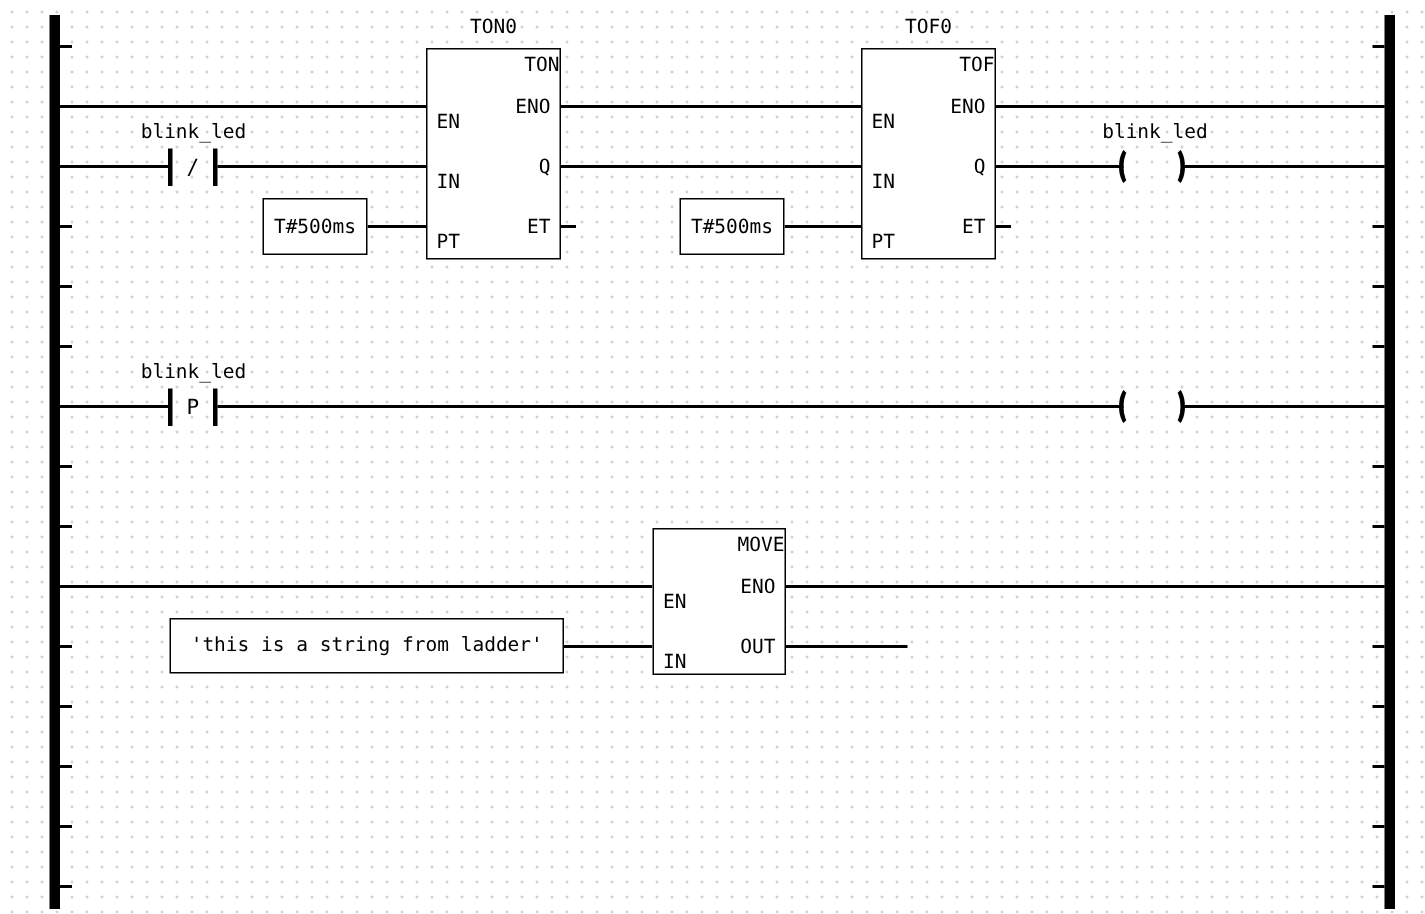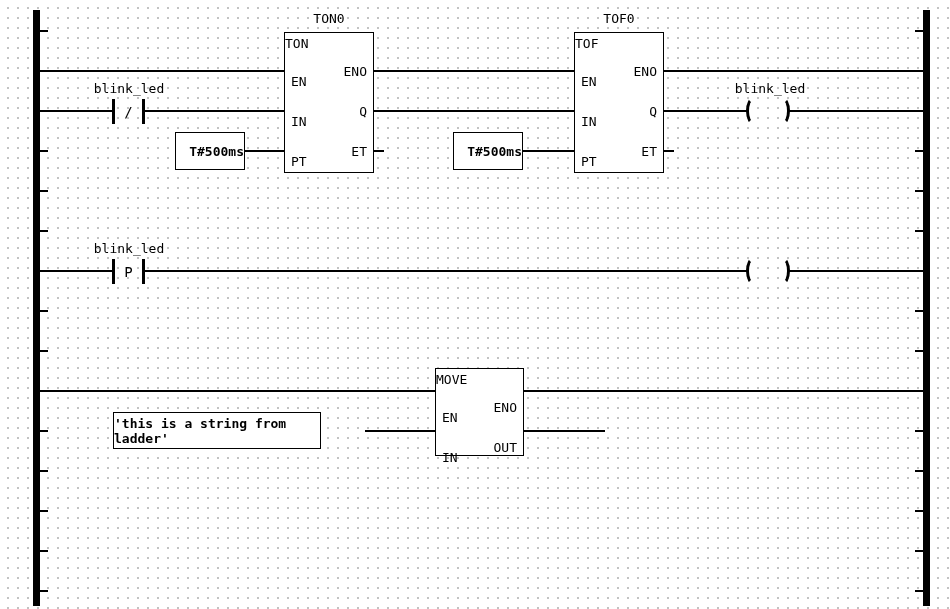--- a/index.html
+++ b/index.html
@@ -9,27 +9,27 @@
     background-image:radial-gradient(circle,#c2c2c2 0.8px,transparent 0.9px);
     background-size:10px 10px;background-position:3px 3px;
     font-family:"DejaVu Sans Mono","Liberation Mono",monospace;
     font-size:13px;color:#000;
   }
   .rail{position:absolute;width:7px;background:#000;}
   .stubcol{position:absolute;width:8px;
     background:repeating-linear-gradient(to bottom,#000 0 2px,transparent 2px 40px);}
   .wire{position:absolute;height:2px;background:#000;}
   .fblock{position:absolute;border:1.5px solid #000;background:#fff;box-sizing:border-box;}
-  .btitle{position:absolute;top:3px;left:0;right:0;text-align:left;height:16px;line-height:16px;}
+  .btitle{position:absolute;top:3px;left:0;right:0;text-align:right;height:16px;line-height:16px;}
   .pin{position:absolute;height:16px;line-height:16px;}
   .pl{left:6px;margin-top:10px;}
   .pr{right:6px;}
   .ilabel{position:absolute;height:16px;line-height:16px;text-align:center;}
   .obox{position:absolute;border:1.5px solid #000;background:#fff;box-sizing:border-box;
-    display:flex;align-items:center;justify-content:flex-end;font-weight:bold;}
+    display:flex;align-items:center;justify-content:center;}
   .vlabel{position:absolute;height:16px;line-height:16px;text-align:center;}
   .contact{position:absolute;width:33px;height:25px;}
   .cbar{position:absolute;top:0;width:3px;height:25px;background:#000;}
   .cmod{position:absolute;left:3px;right:3px;top:0;bottom:0;display:flex;
     align-items:center;justify-content:center;font-size:14px;}
   .coil{position:absolute;width:44px;height:28px;}
   .arc{position:absolute;top:0;width:15px;height:28px;border:3px solid transparent;
     border-radius:50%;box-sizing:border-box;}
   .al{left:0;border-left-color:#000;}
   .ar{right:0;border-right-color:#000;}
@@ -112,24 +112,24 @@
     <i class="cbar" style="left:0;"></i>
     <i class="cbar" style="right:0;"></i>
     <span class="cmod">P</span>
   </div>
 
   <div class="coil" style="left:746px;top:257px;">
     <i class="arc al"></i>
     <i class="arc ar"></i>
   </div>
 
-  <div class="fblock" style="left:435px;top:368px;width:89px;height:88px;">
+  <div class="fblock" style="left:435px;top:352px;width:89px;height:98px;">
     <span class="btitle">MOVE</span>
     <span class="pin pl" style="top:31px;">EN</span>
     <span class="pin pr" style="top:31px;">ENO</span>
     <span class="pin pl" style="top:71px;">IN</span>
     <span class="pin pr" style="top:71px;">OUT</span>
   </div>
-  <div class="obox" style="left:113px;top:412px;width:208px;height:37px;">
+  <div class="obox" style="left:113px;top:412px;width:263px;height:37px;">
     <span>'this is a string from ladder'</span>
   </div>
 
 </div>
 
 </body></html>

